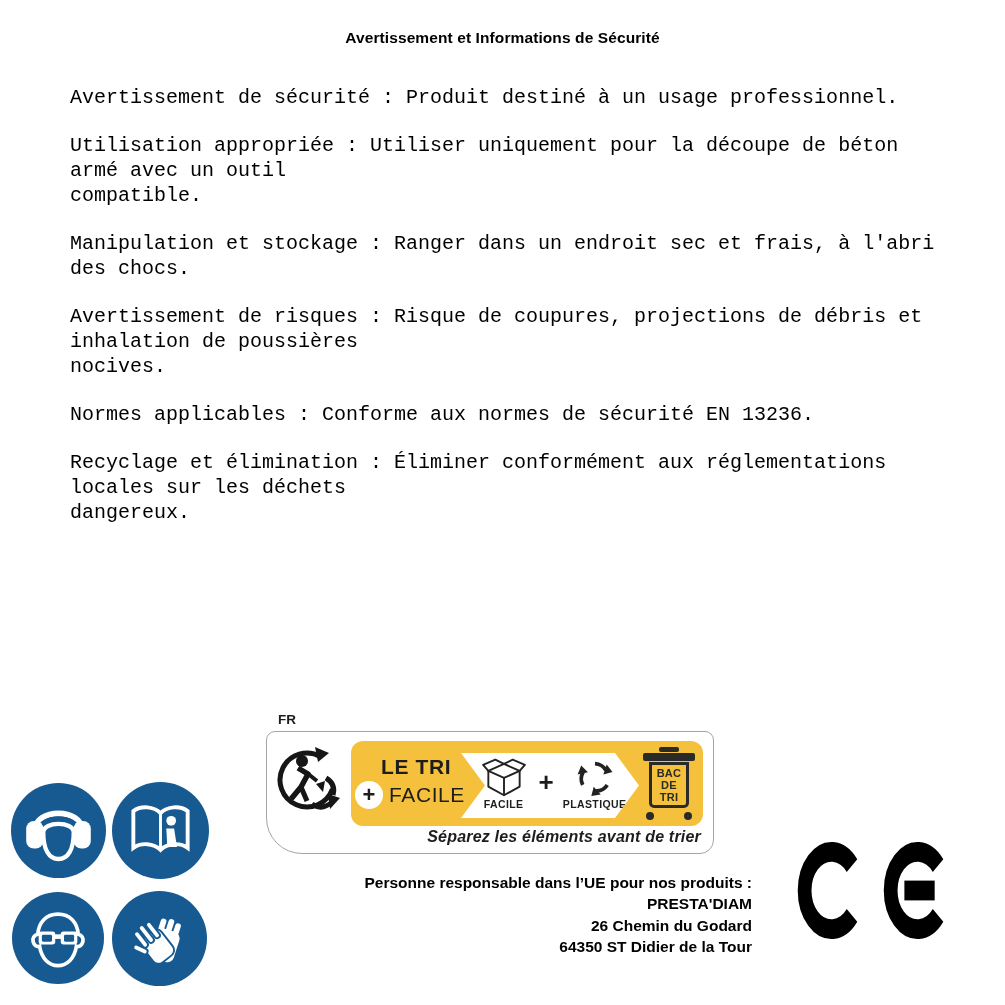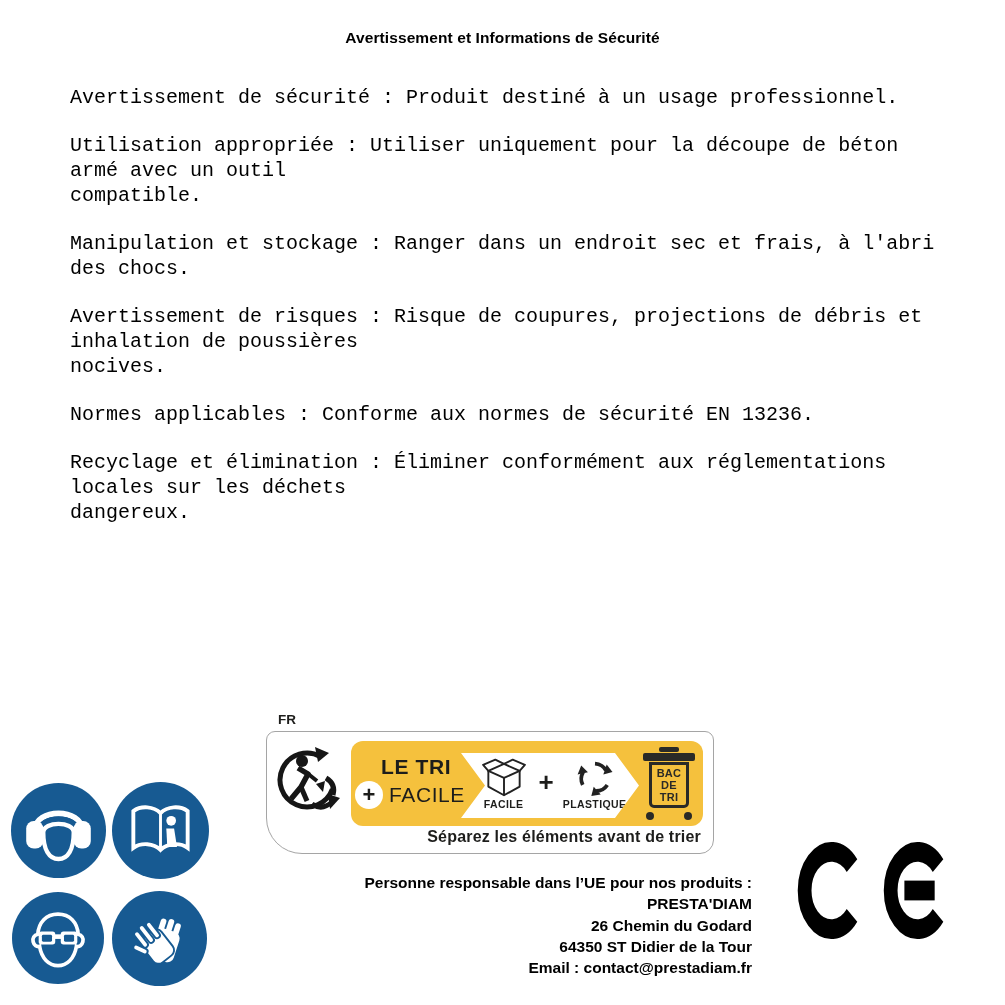--- a/index.html
+++ b/index.html
@@ -61,21 +61,21 @@
   .bin-handle{width:20px;height:5px;background:#2a2a27;border-radius:2px;margin:0 auto;}
   .bin-lid{width:52px;height:8px;background:#2a2a27;border-radius:2px;margin-top:1px;}
   .bin-body{
     width:40px;height:46px;margin:1px auto;border:3.5px solid #2a2a27;border-radius:0 0 5px 5px;
     box-sizing:border-box;text-align:center;padding-top:2px;
   }
   .bin-body div{font-size:11px;line-height:12px;font-weight:bold;color:#2a2a27;letter-spacing:0.3px;}
   .bin-wheel{position:absolute;bottom:1px;width:8px;height:8px;border-radius:50%;background:#2a2a27;}
   .bin-wheel.l{left:3px;}  .bin-wheel.r{right:3px;}
   .tri-footer{
-    position:absolute;right:12px;top:96px;font-size:16px;
+    position:absolute;right:12px;top:96px;font-size:16px;font-style:italic;
     font-weight:600;color:#1d1d1b;letter-spacing:0.2px;
   }
   
   .responsible{
     position:absolute;left:252px;top:872px;width:500px;text-align:right;
     font-size:15.5px;font-weight:bold;line-height:21.3px;
   }
   
   .ce-mark{position:absolute;left:797px;top:841px;width:148px;height:99px;}
   .ce-mark svg{display:block;width:100%;height:100%;}
@@ -217,21 +217,20 @@
 
     <div class="tri-footer">Séparez les éléments avant de trier</div>
   </div>
 </div>
 
 <div class="responsible">
   <div>Personne responsable dans l’UE pour nos produits :</div>
   <div>PRESTA'DIAM</div>
   <div>26 Chemin du Godard</div>
   <div>64350 ST Didier de la Tour</div>
-  <div>Email : contact@prestadiam.fr</div>
 </div>
 
 <div class="ce-mark">
   <svg viewBox="0 0 215 100" preserveAspectRatio="none">
     <path d="M79.9,24.9 A39,39 0 1 0 79.9,75.1" fill="none" stroke="#000" stroke-width="20"></path>
     <path d="M204.9,24.9 A39,39 0 1 0 204.9,75.1" fill="none" stroke="#000" stroke-width="20"></path>
     <path d="M156,50 L200,50" stroke="#000" stroke-width="20"></path>
   </svg>
 </div>
 

